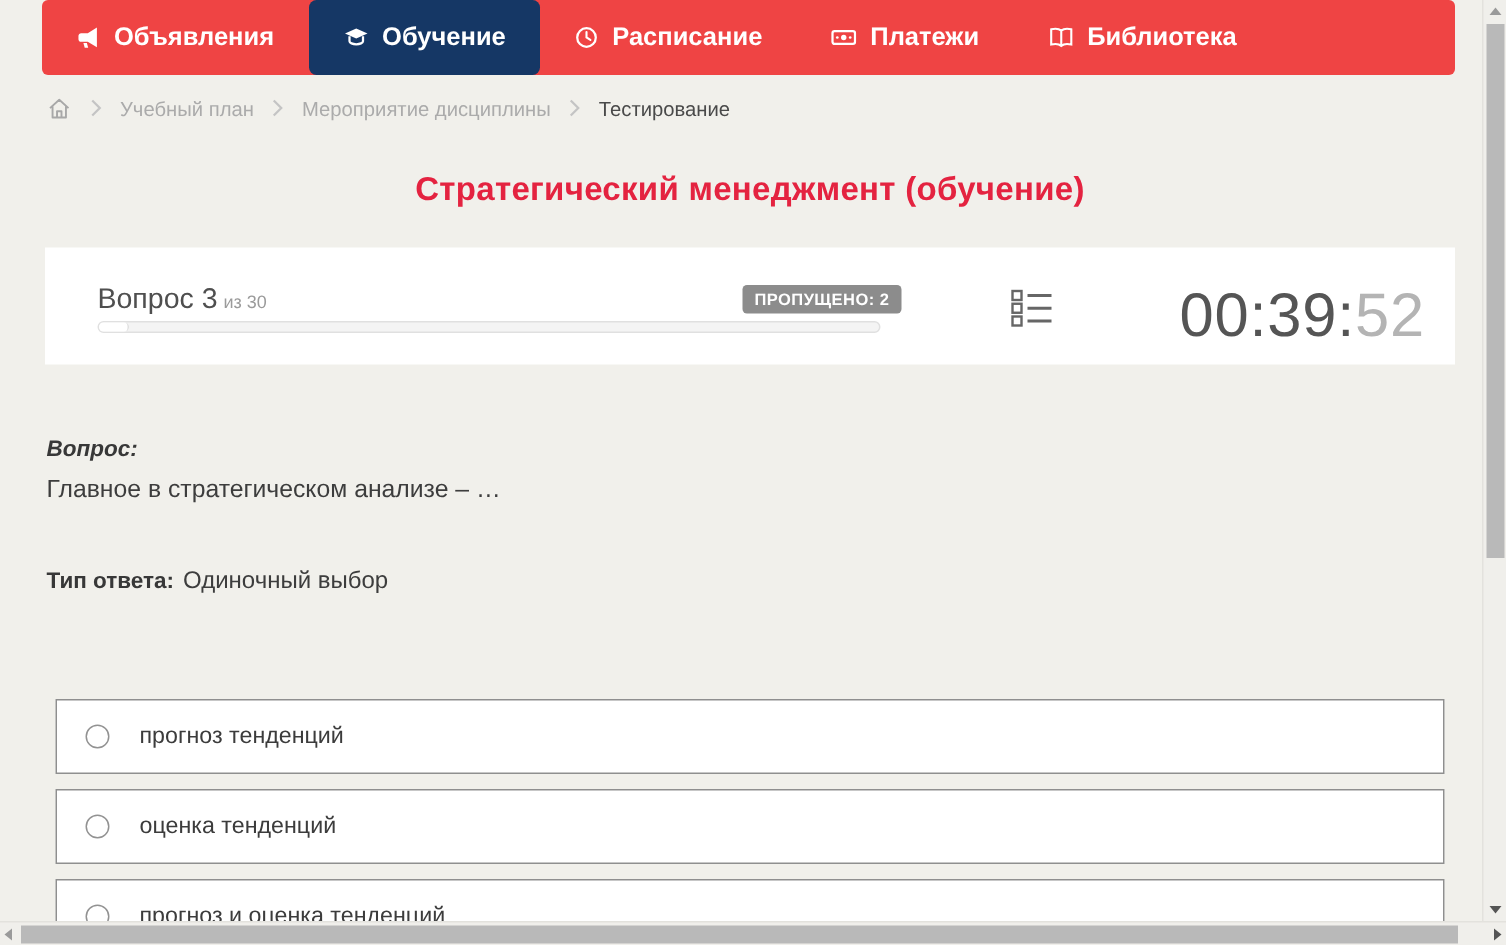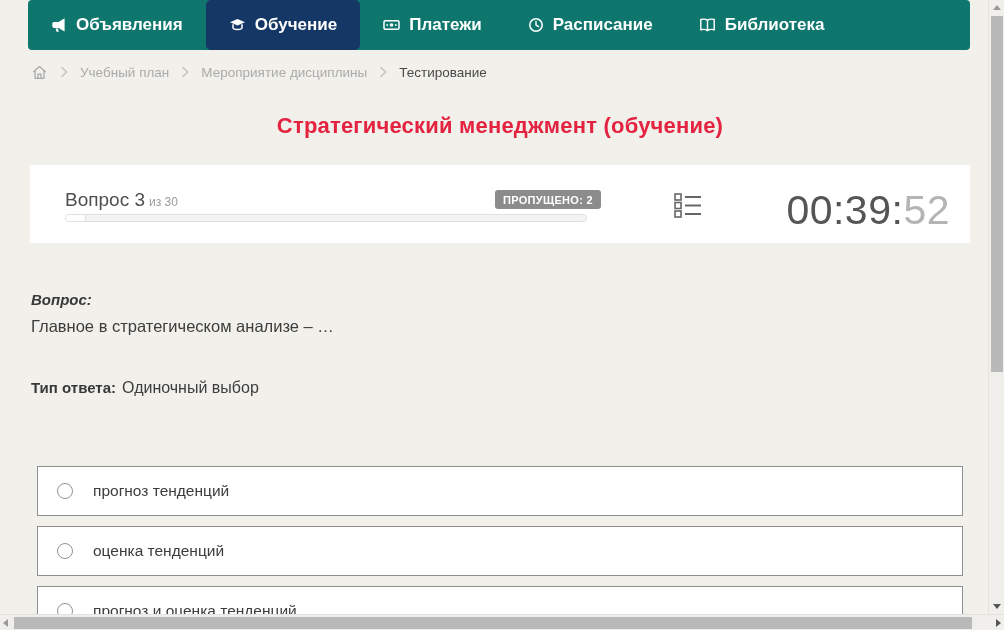--- a/index.html
+++ b/index.html
@@ -8,21 +8,21 @@
     font-family:"Liberation Sans", sans-serif;
     background:#f1f0eb;
     overflow:hidden;
     position:relative;
   }
   .viewport { position:absolute; inset:0; width:1004px; height:630px; overflow:hidden; }
 
   
   .topnav {
     position:absolute; left:28px; top:0; width:942px; height:50px;
-    background:#0f766e; border-radius:4px;
+    background:#ef4444; border-radius:4px;
     display:flex; align-items:stretch;
   }
   .nav-item {
     display:flex; align-items:center; gap:9px;
     padding:0 23px; cursor:pointer;
     color:#fff; font-size:17px; font-weight:700;
     white-space:nowrap; text-decoration:none;
   }
   .nav-item.active { background:#153765; border-radius:5px; }
   .nav-icon { display:flex; align-items:center; }
@@ -134,37 +134,37 @@
       <span class="nav-icon">
         <svg width="17" height="16" viewBox="0 0 17 16">
             <path fill="#fff" d="M8.5 2 16 5.3 8.5 8.6 1 5.3 8.5 2z"></path>
             <path fill="none" stroke="#fff" stroke-width="1.5" d="M4 7.2v3.3c0 1.1 2 2 4.5 2s4.5-.9 4.5-2V7.2"></path>
           </svg>
       </span>
       <span>Обучение</span>
     </a>
     <a class="nav-item">
       <span class="nav-icon">
+        <svg width="16" height="16" viewBox="0 0 16 16">
+            <circle cx="8" cy="8" r="6.2" fill="none" stroke="#fff" stroke-width="1.5"></circle>
+            <path d="M8 4.4V8l2.6 1.6" fill="none" stroke="#fff" stroke-width="1.4" stroke-linecap="round"></path>
+          </svg>
+      </span>
+      <span>Расписание</span>
+    </a>
+    <a class="nav-item">
+      <span class="nav-icon">
         <svg width="17" height="16" viewBox="0 0 17 16">
             <rect x="1" y="3.7" width="15" height="8.6" rx="1.4" fill="none" stroke="#fff" stroke-width="1.5"></rect>
             <circle cx="8.5" cy="8" r="1.8" fill="#fff"></circle>
             <circle cx="4.2" cy="8" r=".9" fill="#fff"></circle>
             <circle cx="12.8" cy="8" r=".9" fill="#fff"></circle>
           </svg>
       </span>
       <span>Платежи</span>
-    </a>
-    <a class="nav-item">
-      <span class="nav-icon">
-        <svg width="16" height="16" viewBox="0 0 16 16">
-            <circle cx="8" cy="8" r="6.2" fill="none" stroke="#fff" stroke-width="1.5"></circle>
-            <path d="M8 4.4V8l2.6 1.6" fill="none" stroke="#fff" stroke-width="1.4" stroke-linecap="round"></path>
-          </svg>
-      </span>
-      <span>Расписание</span>
     </a>
     <a class="nav-item">
       <span class="nav-icon">
         <svg width="17" height="16" viewBox="0 0 17 16">
             <path fill="none" stroke="#fff" stroke-width="1.4" d="M8.5 3.4C7 2.1 4.4 1.9 1.8 2.5v10.2c2.6-.6 5.2-.4 6.7.9 1.5-1.3 4.1-1.5 6.7-.9V2.5c-2.6-.6-5.2-.4-6.7.9zm0 0v10.2"></path>
           </svg>
       </span>
       <span>Библиотека</span>
 
     </a>

